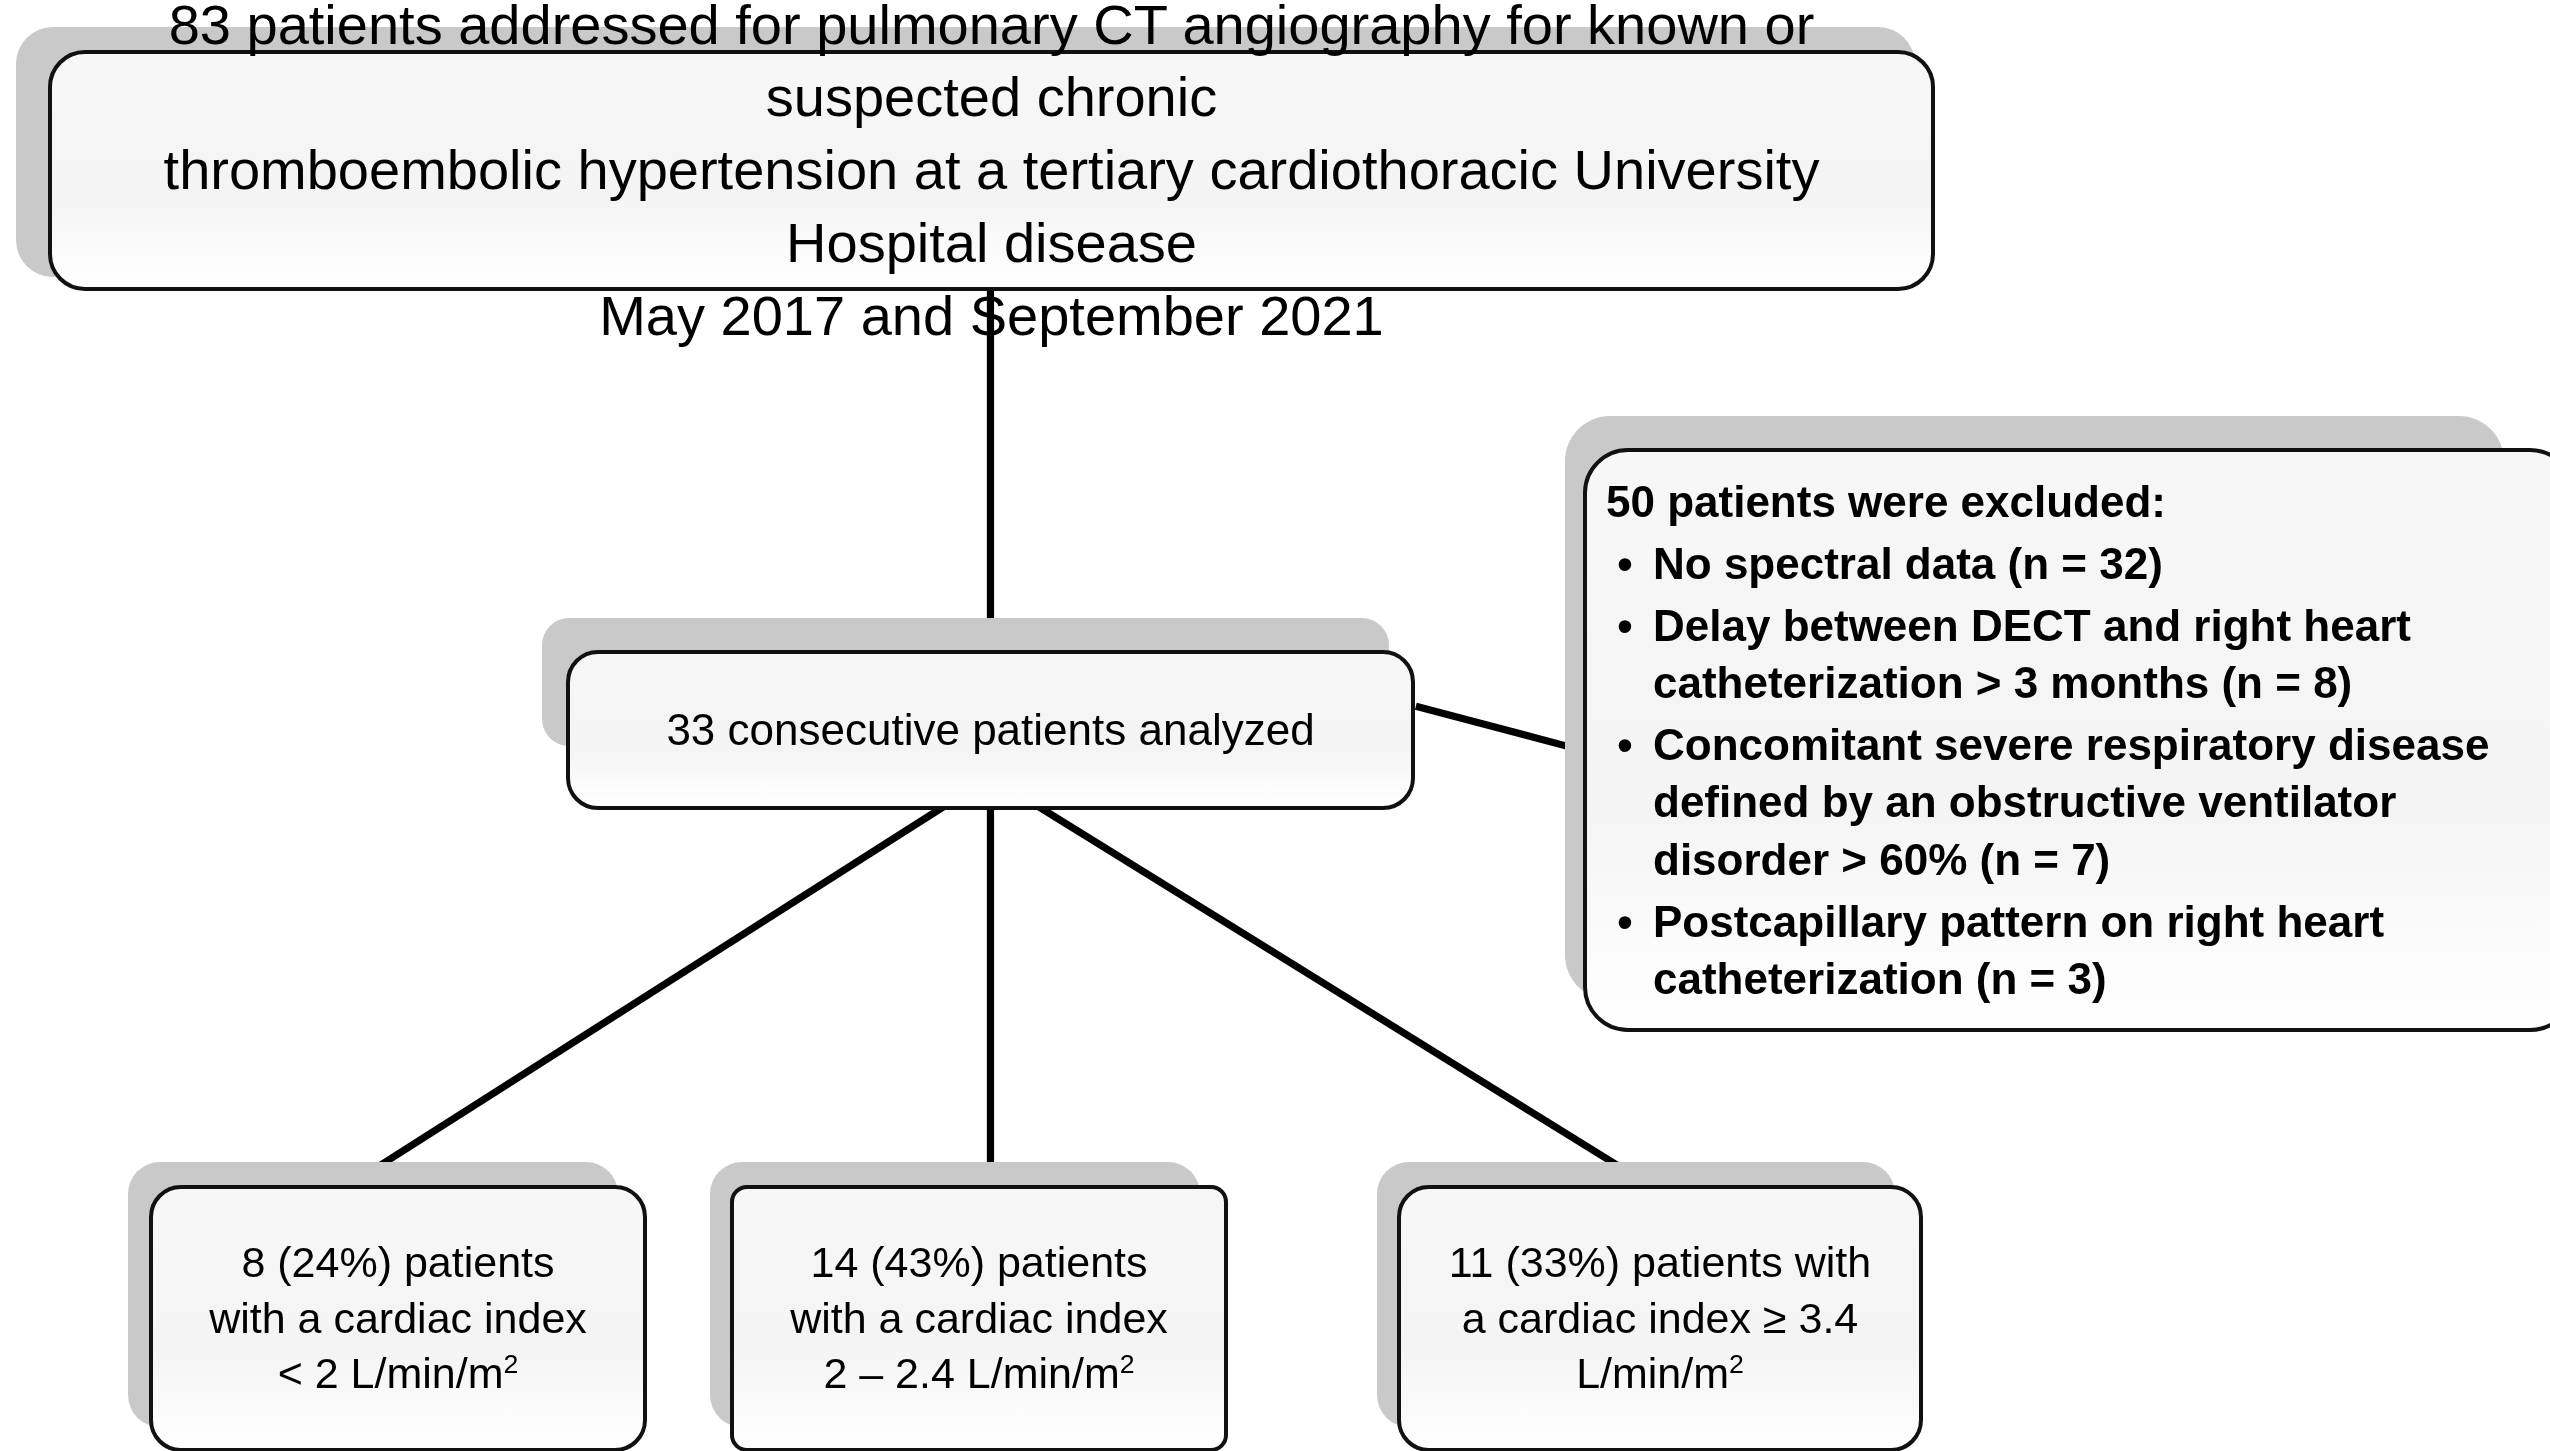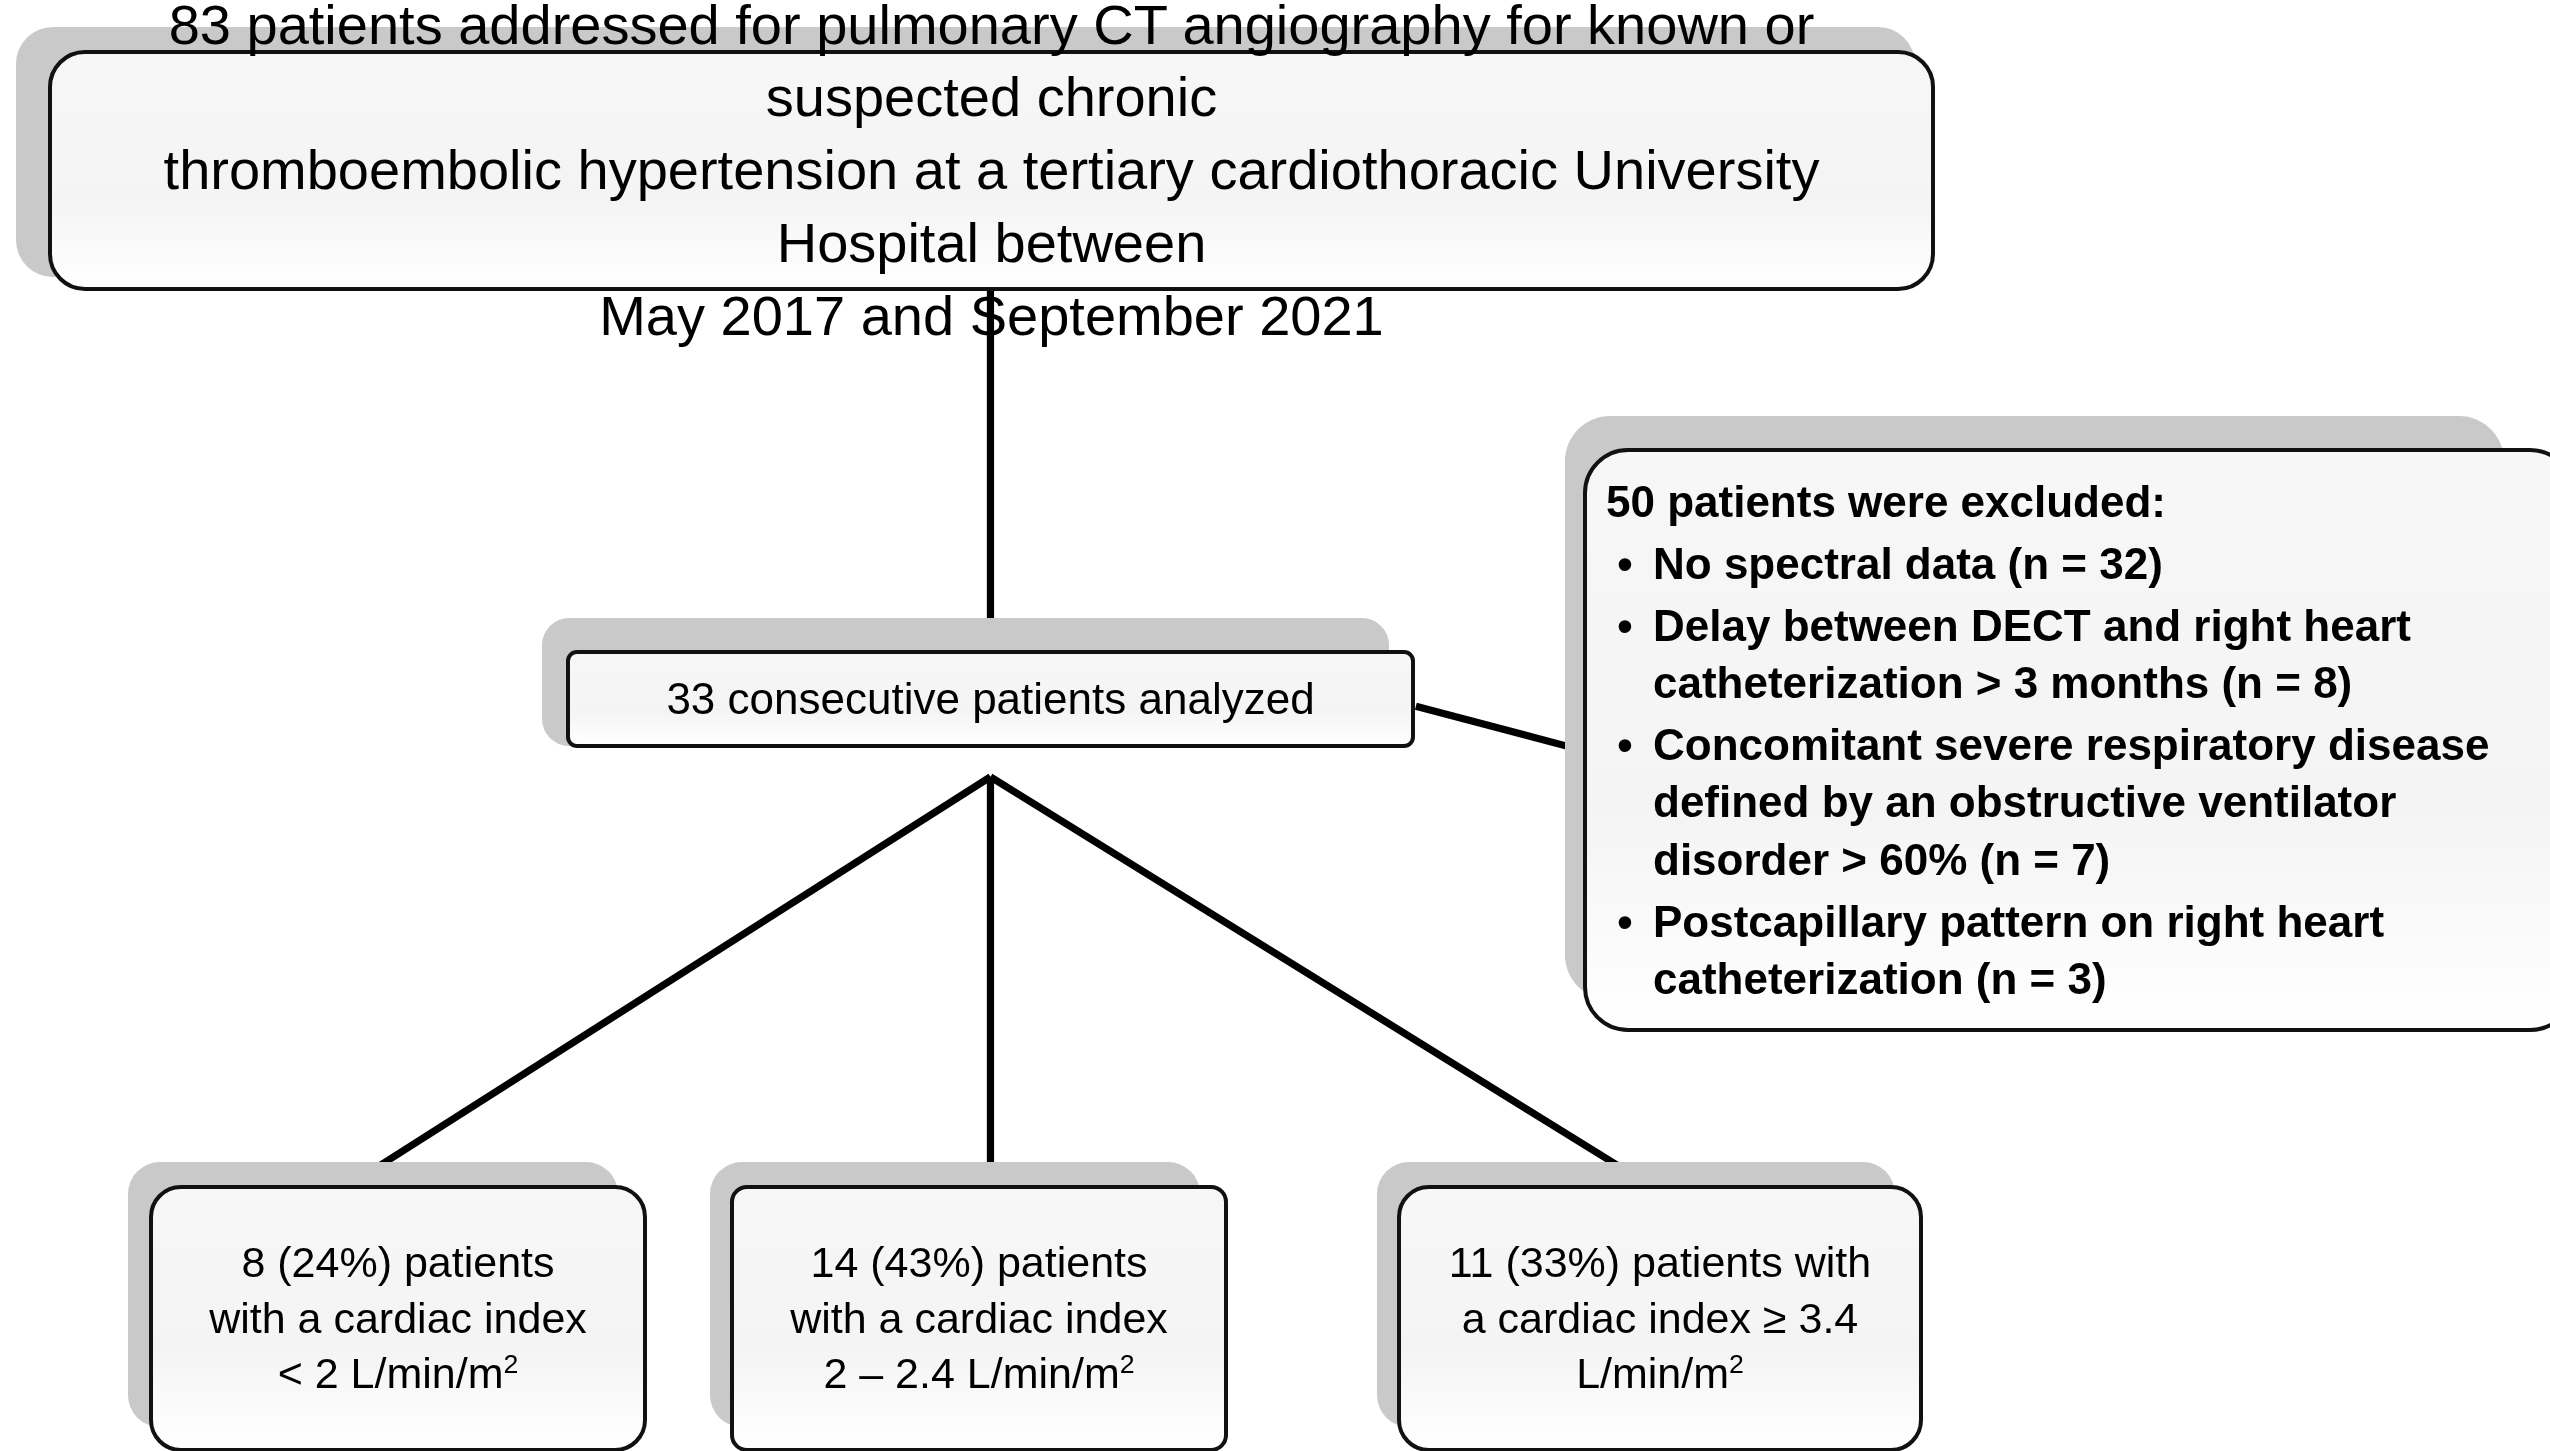--- a/index.html
+++ b/index.html
@@ -97,29 +97,29 @@
     <line x1="1234" y1="968" x2="469" y2="1455" stroke="#000000" stroke-width="9"></line>
     <line x1="1234" y1="968" x2="1234" y2="1455" stroke="#000000" stroke-width="9"></line>
     <line x1="1234" y1="968" x2="2020" y2="1455" stroke="#000000" stroke-width="9"></line>
   </svg>
 
   <div class="node">
     <div class="shadow" style="left:16px; top:26.5px; width:1899px; height:250px;"></div>
     <div class="card" style="left:48px; top:50px; width:1887px; height:241px;">
       <div class="card-inner t-top">
         <div>83 patients addressed for pulmonary CT angiography for known or suspected chronic</div>
-        <div>thromboembolic hypertension at a tertiary cardiothoracic University Hospital between</div>
+        <div>thromboembolic hypertension at a tertiary cardiothoracic University Hospital disease</div>
         <div>May 2017 and September 2021</div>
       </div>
     </div>
   </div>
 
   <div class="node">
     <div class="shadow" style="left:542px; top:618px; width:847px; height:128px; border-radius:27px;"></div>
-    <div class="card" style="left:566px; top:650px; width:849px; height:98px; border-radius:11px;">
+    <div class="card" style="left:566px; top:650px; width:849px; height:160px; border-radius:32px;">
       <div class="card-inner t-mid">33 consecutive patients analyzed</div>
     </div>
   </div>
 
   <div class="node">
     <div class="shadow" style="left:1565px; top:416px; width:939px; height:584px; border-radius:45px;"></div>
     <div class="card" style="left:1583px; top:448px; width:992px; height:584px; border-radius:45px;font-weight:bold;">
       <div class="card-inner left" style="padding:0 16px 0 19px;">
         <div class="t-excl-head">50 patients were excluded:</div>
         <ul class="excl-list">

